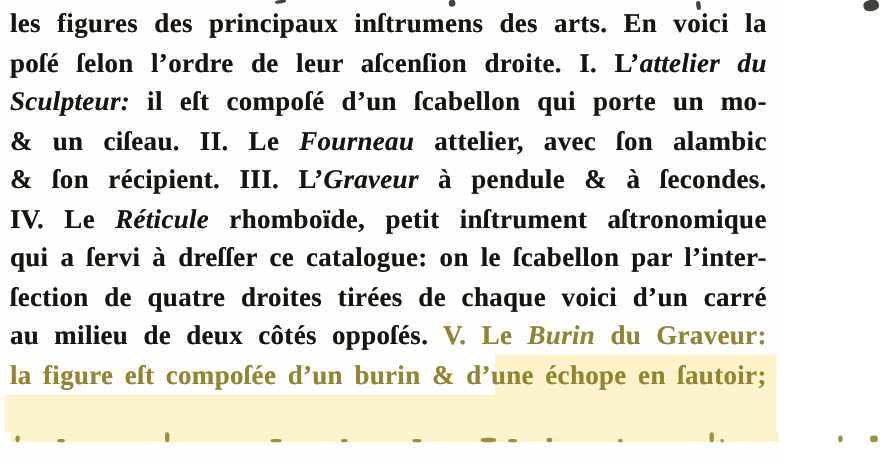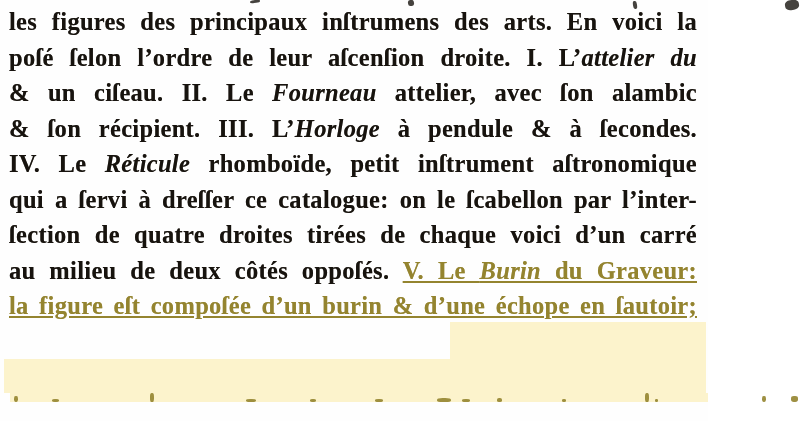--- a/index.html
+++ b/index.html
@@ -44,21 +44,20 @@
     text-align: justify;
     text-align-last: justify;
     text-justify: inter-word;
     text-shadow: 0 0 0.4px rgba(25, 18, 10, 0.55);
   }
   .line span { white-space: normal; }
   .it { font-style: italic; }
   .olive {
     color: var(--hl-ink, #94842f);
     text-shadow: 0 0 0.4px rgba(140, 124, 45, 0.55);
-    text-decoration: underline;
   }
 
   
   .frag {
     position: absolute;
     border-radius: 40%;
     z-index: 2;
   }
   .frag-top    { background: var(--ink, #17130e); opacity: 0.8; transform: rotate(-8deg); }
   .frag-bottom { background: var(--hl-ink, #94842f); opacity: 0.9; }
@@ -74,22 +73,23 @@
   <div id="frag-top">
       <div class="frag frag-top" style="left: 250px; top: 0px; width: 10px; height: 3px;"></div>
       <div class="frag frag-top" style="left: 408px; top: 0px; width: 6px; height: 6px;"></div>
       <div class="frag frag-top" style="left: 633px; top: 1px; width: 4px; height: 8px;"></div>
       <div class="frag frag-top" style="left: 785px; top: 0px; width: 14px; height: 10px;"></div>
     </div>
 
   <div id="text-block">
       <div class="line"><span>les figures des principaux inſtrumens des arts. En voici la</span></div>
       <div class="line"><span>poſé ſelon l’ordre de leur aſcenſion droite. I. L’</span><span class="it">attelier du</span></div>
+      <div class="line"><span class="it">Sculpteur:</span><span> il eſt compoſé d’un ſcabellon qui porte un mo-</span></div>
       <div class="line"><span>&amp; un ciſeau. II. Le </span><span class="it">Fourneau</span><span> attelier, avec ſon alambic</span></div>
-      <div class="line"><span>&amp; ſon récipient. III. L’</span><span class="it">Horloge</span><span> à pendule &amp; à ſecondes.</span></div>
+      <div class="line"><span>&amp; ſon récipient. III. L’</span><span class="it">Graveur</span><span> à pendule &amp; à ſecondes.</span></div>
       <div class="line"><span>IV. Le </span><span class="it">Réticule</span><span> rhomboïde, petit inſtrument aſtronomique</span></div>
       <div class="line"><span>qui a ſervi à dreſſer ce catalogue: on le ſcabellon par l’inter-</span></div>
       <div class="line"><span>ſection de quatre droites tirées de chaque voici d’un carré</span></div>
       <div class="line"><span>au milieu de deux côtés oppoſés. </span><span class="olive">V. Le </span><span class="it olive">Burin</span><span class="olive"> du Graveur:</span></div>
       <div class="line"><span class="olive">la figure eſt compoſée d’un burin &amp; d’une échope en ſautoir;</span></div>
     </div>
 
   <div id="frag-bottom">
       <div class="frag frag-bottom" style="left: 14px; top: 396px; width: 4px; height: 6px;"></div>
       <div class="frag frag-bottom" style="left: 52px; top: 399px; width: 7px; height: 3px;"></div>

